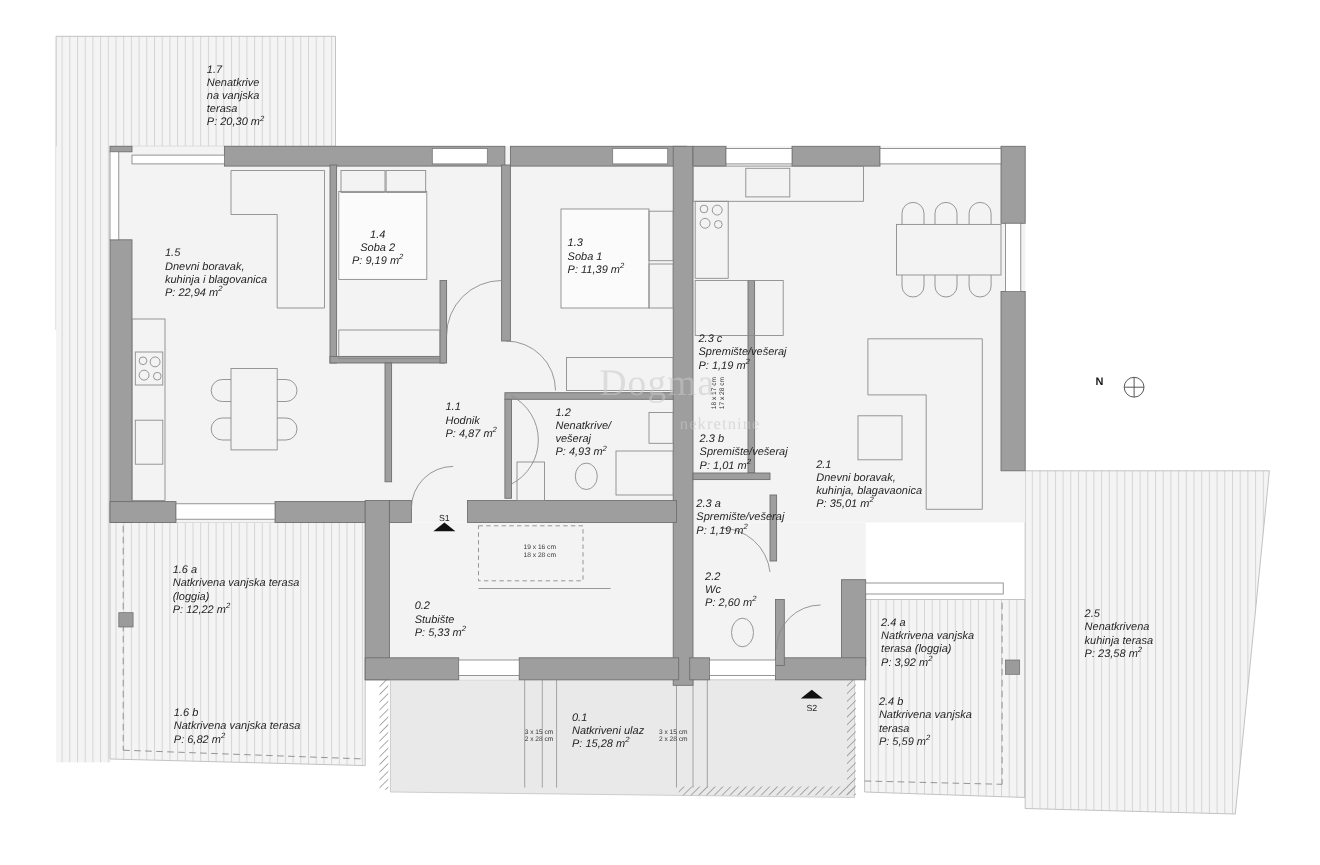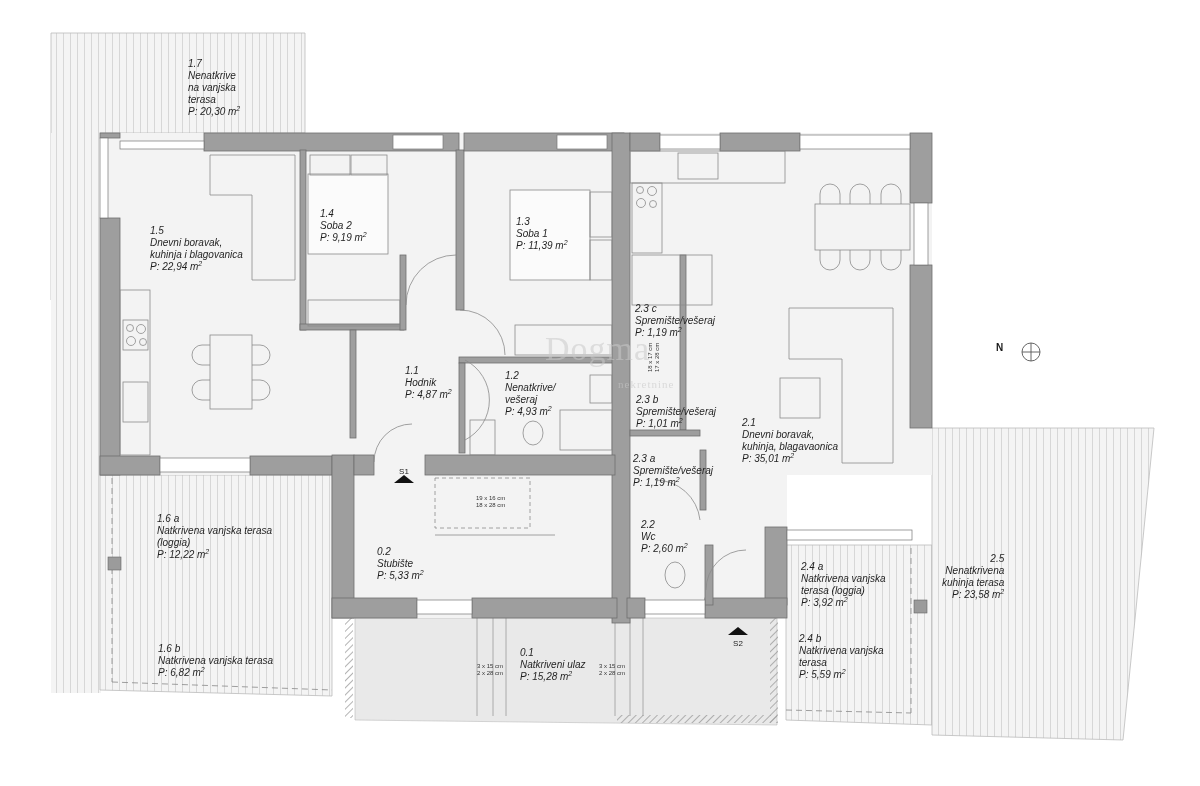--- a/index.html
+++ b/index.html
@@ -4,21 +4,21 @@
 <style>
   html,body{margin:0;padding:0;background:#ffffff;}
   body{width:1200px;height:786px;position:relative;overflow:hidden;font-family:"Liberation Sans",sans-serif;color:#1a1a1a;}
   #plan{position:absolute;left:0;top:0;width:1200px;height:786px;}
   .lbl{position:absolute;font-size:10px;line-height:12px;color:#1f1f1f;white-space:nowrap;font-style:italic;}
   .lbl span{display:block;}
   .lbl sup{font-size:7px;line-height:0;}
   .small{position:absolute;font-size:6px;line-height:7px;color:#333;white-space:nowrap;}
   .sec{position:absolute;font-size:8px;color:#222;text-align:center;width:20px;}
   .watermark{position:absolute;left:545px;top:330px;font-family:"Liberation Serif",serif;font-size:34px;color:rgba(200,200,200,0.55);letter-spacing:1px;}
-  .watermark2{position:absolute;left:618px;top:378px;font-family:"Liberation Serif",serif;font-size:11px;color:rgba(200,200,200,0.6);letter-spacing:1px;}
+  .watermark2{position:absolute;left:618px;top:378px;font-family:"Liberation Serif",serif;font-size:15px;color:rgba(200,200,200,0.6);letter-spacing:1px;}
   .compass{position:absolute;left:996px;top:342px;font-size:10px;font-weight:bold;}
 </style>
 </head>
 <body>
 
 <svg id="plan" viewBox="0 0 1200 786" xmlns="http://www.w3.org/2000/svg">
   <defs>
     <pattern id="deck" width="7" height="10" patternUnits="userSpaceOnUse">
       <rect width="7" height="10" fill="#f4f4f4"></rect>
       <line x1="0.5" y1="0" x2="0.5" y2="10" stroke="#cfcfcf" stroke-width="0.8"></line>
@@ -208,21 +208,21 @@
       <span>na vanjska</span>
       <span>terasa</span>
       <span>P: 20,30 m<sup>2</sup></span>
     </div>
     <div class="lbl" style="left: 150px; top: 225px;">
       <span>1.5</span>
       <span>Dnevni boravak,</span>
       <span>kuhinja i blagovanica</span>
       <span>P: 22,94 m<sup>2</sup></span>
     </div>
-    <div class="lbl" style="left: 320px; top: 208px;">
+    <div class="lbl" style="left: 320px; top: 208px; text-align: center;">
       <span>1.4</span>
       <span>Soba 2</span>
       <span>P: 9,19 m<sup>2</sup></span>
     </div>
     <div class="lbl" style="left: 484px; top: 216px; margin-left: 32px;">
       <span>1.3</span>
       <span>Soba 1</span>
       <span>P: 11,39 m<sup>2</sup></span>
     </div>
     <div class="lbl" style="left: 405px; top: 365px;">
@@ -288,21 +288,21 @@
       <span>Natkrivena vanjska</span>
       <span>terasa (loggia)</span>
       <span>P: 3,92 m<sup>2</sup></span>
     </div>
     <div class="lbl" style="left: 799px; top: 633px;">
       <span>2.4 b</span>
       <span>Natkrivena vanjska</span>
       <span>terasa</span>
       <span>P: 5,59 m<sup>2</sup></span>
     </div>
-    <div class="lbl" style="left: 942px; top: 553px; text-align: right;">
+    <div class="lbl" style="left: 986px; top: 553px;">
       <span>2.5</span>
       <span>Nenatkrivena</span>
       <span>kuhinja terasa</span>
       <span>P: 23,58 m<sup>2</sup></span>
     </div>
     <div class="small" style="left: 476px; top: 495px;">
       <div>19 x 16 cm</div>
       <div>18 x 28 cm</div>
     </div>
     <div class="small" style="left: 477px; top: 663px;">

